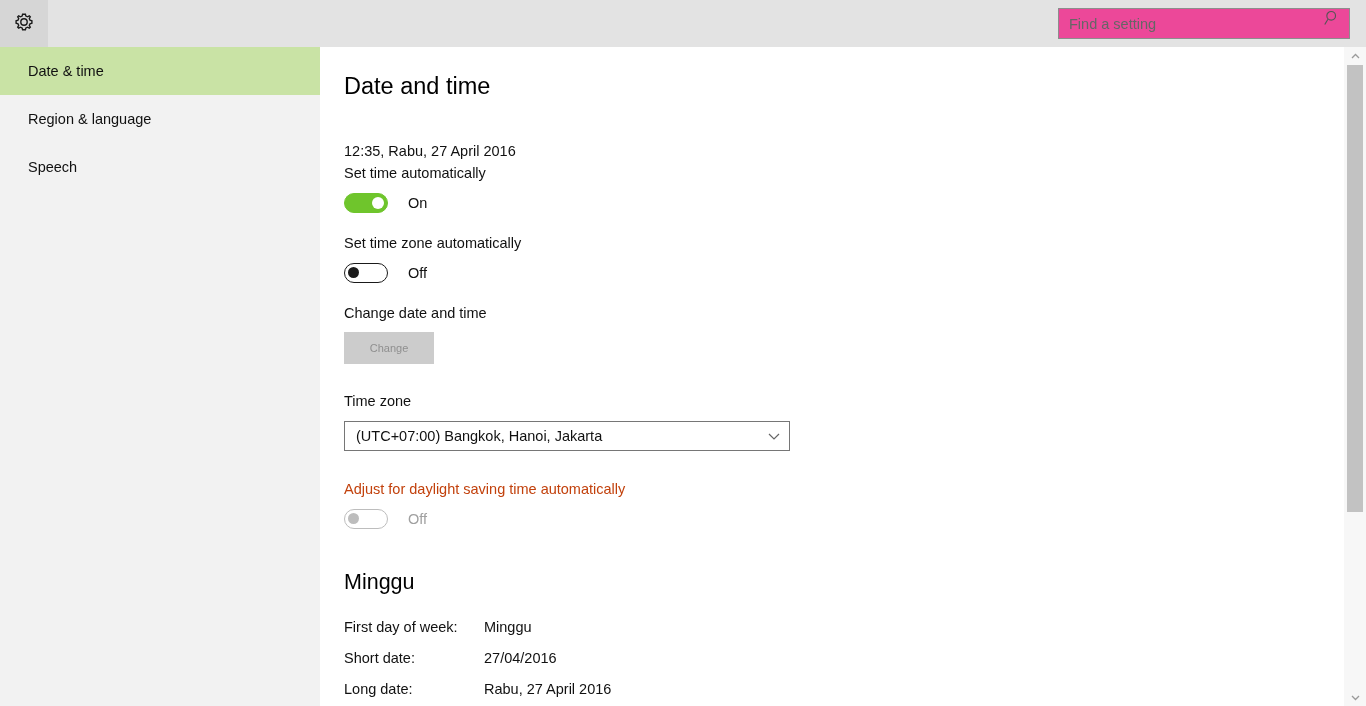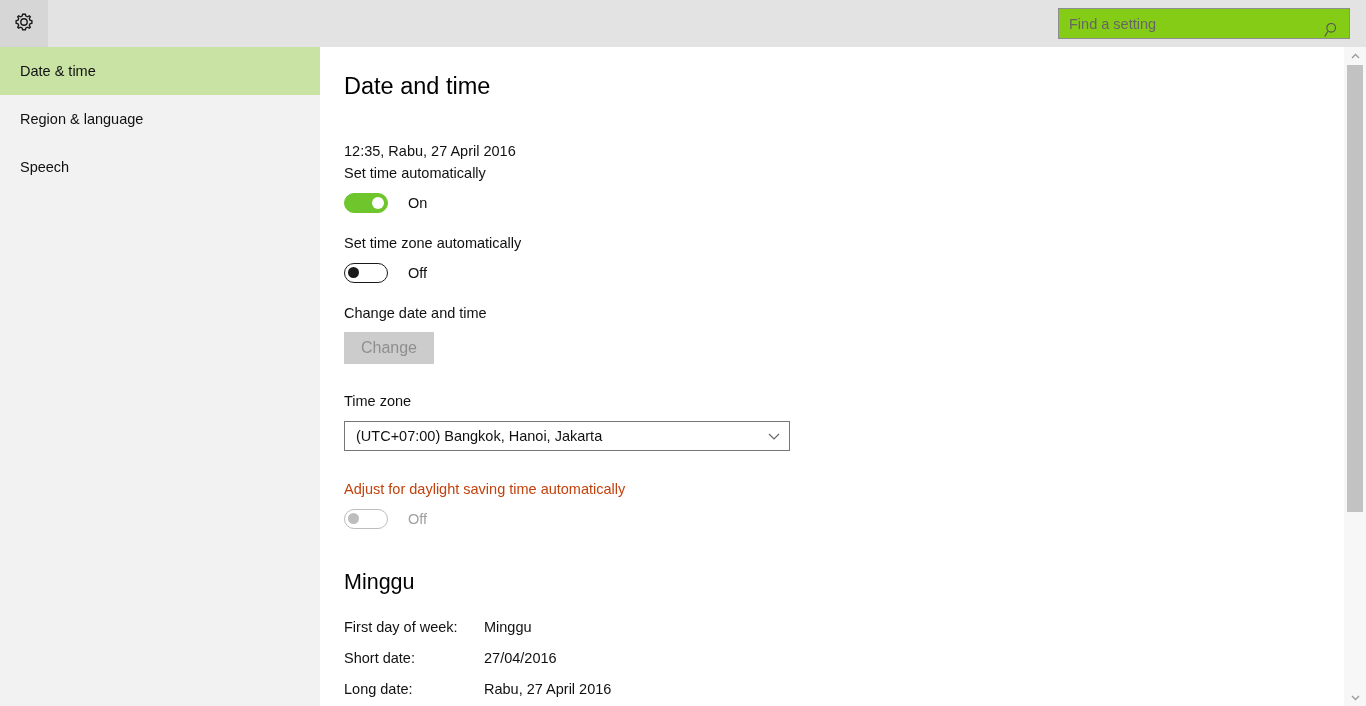--- a/index.html
+++ b/index.html
@@ -41,24 +41,24 @@
     font-size: 14.5px;
     font-weight: bold;
     letter-spacing: 0.35px;
     color: #111;
   }
   .search-wrap {
     position: absolute;
     left: 1058px; top: 8px;
     width: 292px; height: 31px;
     border: 1px solid #8d8d8d;
-    background: #84cc16;
+    background: #ec4899;
     box-sizing: border-box;
     display: flex;
-    align-items: flex-end;
+    align-items: flex-start;
   }
   .search-input {
     border: 0;
     outline: 0;
     background: transparent;
     font-family: "Liberation Sans", sans-serif;
     font-size: 14.5px;
     color: #111;
     padding: 0 8px 0 10px;
     flex: 1;
@@ -81,21 +81,21 @@
   .sidebar {
     position: absolute;
     left: 0; top: 47px;
     width: 320px; height: 659px;
     background: #f2f2f2;
   }
   .nav-item {
     height: 48px;
     display: flex;
     align-items: center;
-    padding-left: 20px;
+    padding-left: 28px;
     font-size: 14.5px;
     color: #111;
     box-sizing: border-box;
   }
   .nav-item.selected {
     background: #c9e3a5;
   }
 
   
   .main {
@@ -181,21 +181,21 @@
   }
   .toggle-text.dim { color: #a0a0a0; }
 
   .btn {
     position: absolute;
     left: 24px;
     width: 90px; height: 32px;
     background: #cccccc;
     border: none;
     font-family: "Liberation Sans", sans-serif;
-    font-size: 16px;
+    font-size: 11px;
     color: #8f8f8f;
     cursor: default;
   }
 
   .combo {
     position: absolute;
     left: 24px;
     width: 446px; height: 30px;
     border: 1px solid #767676;
     background: #ffffff;

